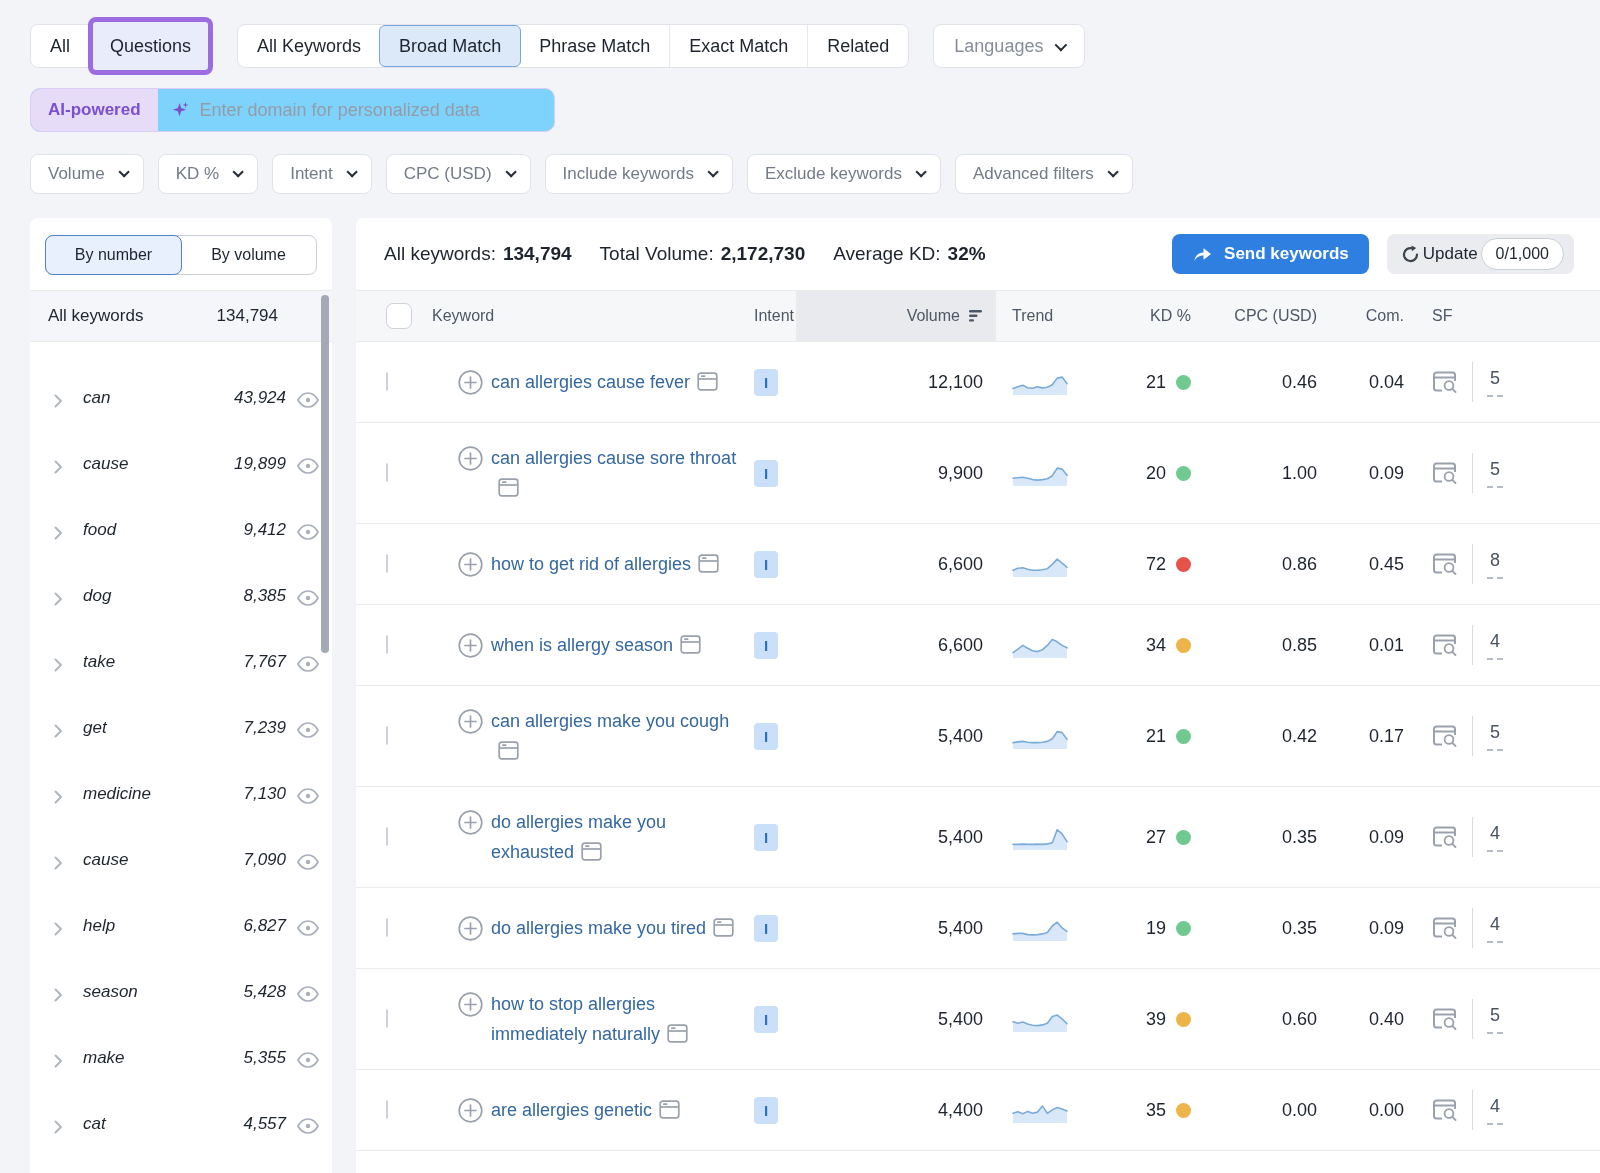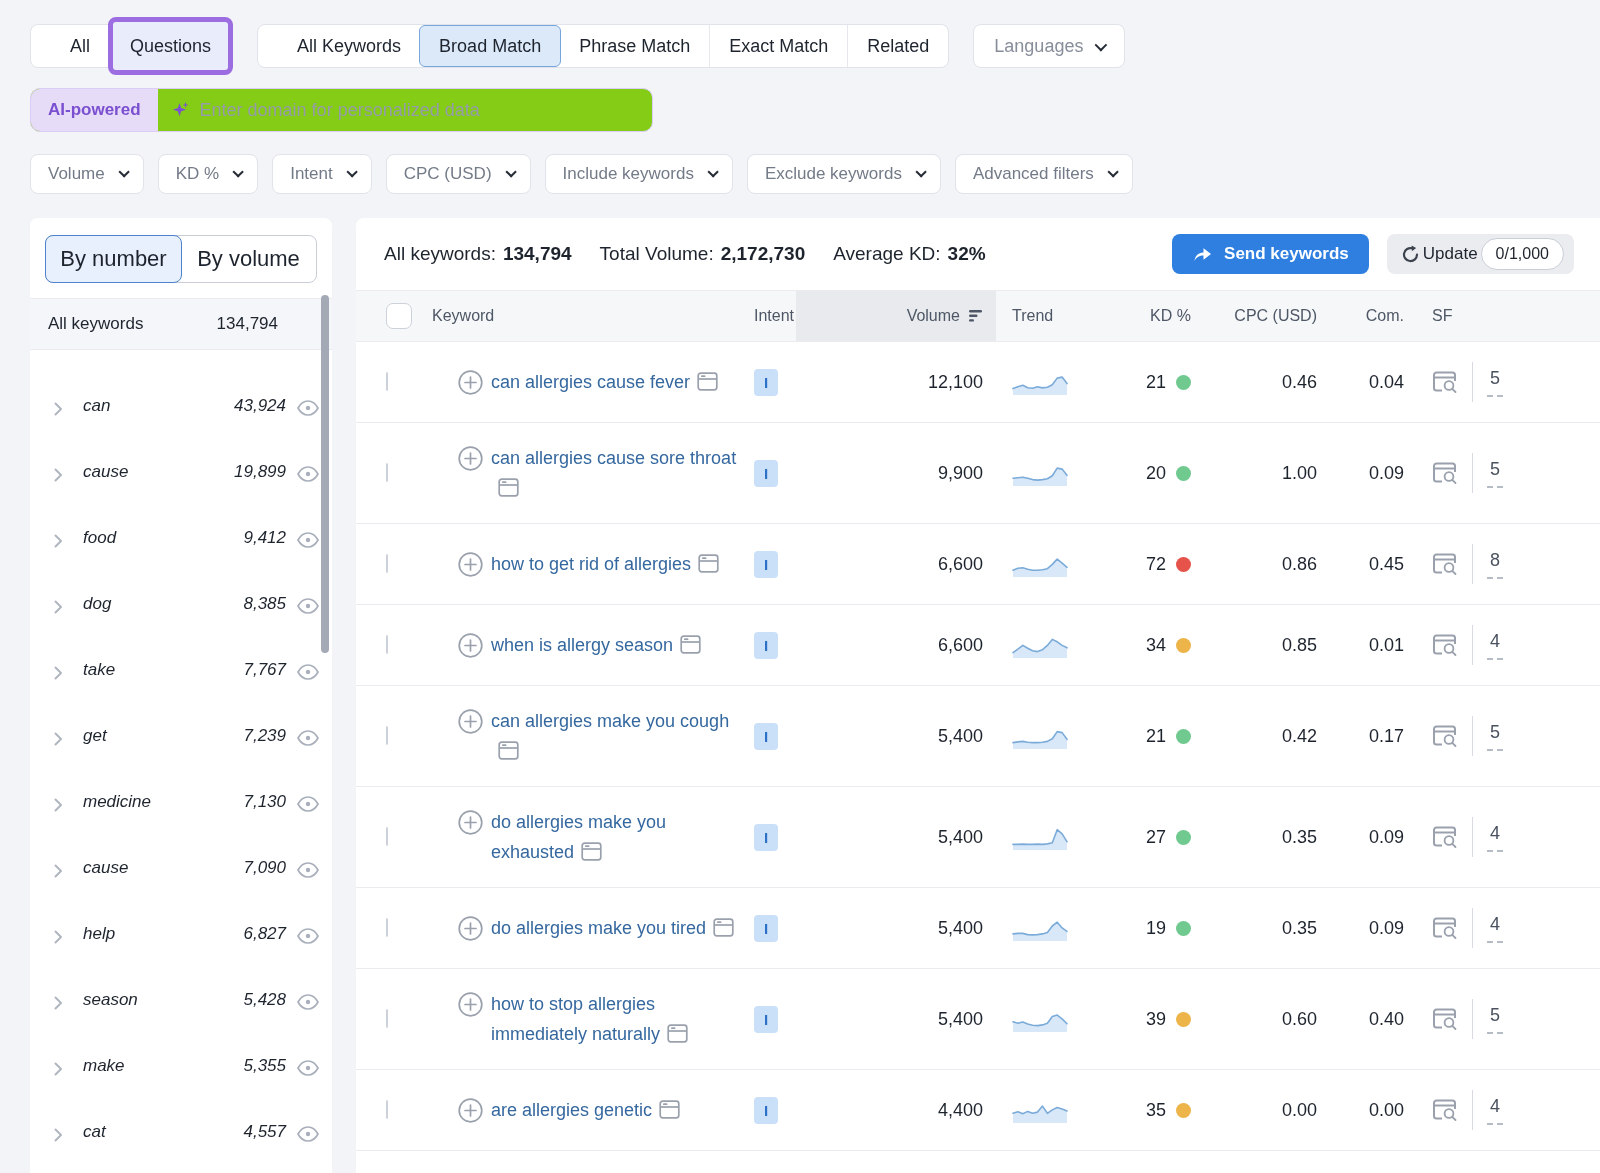--- a/index.html
+++ b/index.html
@@ -6,45 +6,45 @@
   html,body { width:1600px; height:1173px; }
   body {
     font-family:"Liberation Sans", sans-serif;
     background:#f3f4f8;
     color:#1e242e;
     overflow:hidden;
     position:relative;
   }
   
   .topbar { display:flex; align-items:center; gap:24px; margin:24px 0 0 30px; height:44px; }
-  .tabgroup { display:flex; align-items:stretch; background:#fff; border:1px solid #e0e3e9; border-radius:8px; height:44px;padding-left:20px; }
+  .tabgroup { display:flex; align-items:stretch; background:#fff; border:1px solid #e0e3e9; border-radius:8px; height:44px; }
   .tab { display:flex; align-items:center; padding:0 19px; font-size:18px; color:#1e242e; cursor:pointer; position:relative; white-space:nowrap; }
   .tab + .tab { border-left:1px solid #e6e8ed; }
   .tab.q-highlight { background:#e9ecfb; border:5px solid #9c6ce1; border-radius:8px; margin:-8px -1px; padding:0 17px; z-index:2; }
   .tab.selected { background:#dce9f9; border:1.5px solid #78a6dc !important; border-radius:6px; margin:0 -1px; z-index:1; }
   .tab.selected + .tab { border-left:none; }
   .dd-btn { display:flex; align-items:center; gap:12px; background:#fff; border:1px solid #e0e3e9; border-radius:8px; height:44px; padding:0 20px; font-size:18px; color:#878e9a; cursor:pointer; }
   .chev { width:9px; height:9px; border-right:2px solid #262c36; border-bottom:2px solid #262c36; transform:rotate(45deg) translateY(-2px); display:inline-block; }
   
-  .ai-bar { display:flex; align-items:stretch; margin:20px 0 0 30px; width:623px; height:44px; border:1px solid #dccdf6; border-radius:10px; overflow:hidden; background:#84cc16; }
+  .ai-bar { display:flex; align-items:stretch; margin:20px 0 0 30px; width:525px; height:44px; border:1px solid #dccdf6; border-radius:10px; overflow:hidden; background:#7dd3fc; }
   .ai-chip { display:flex; align-items:center; padding:0 17px; background:#e7dcf8; color:#7a4fd0; font-size:17px; font-weight:bold; }
   .ai-input-wrap { display:flex; align-items:center; gap:10px; padding:0 14px; flex:1; }
   .ai-input { border:none; outline:none; flex:1; font-size:18px; font-family:"Liberation Sans",sans-serif; color:#1e242e; background:transparent; }
   .ai-input::placeholder { color:#959ca8; }
   
   .filters { display:flex; gap:14px; margin:22px 0 0 30px; }
   .filter-btn { display:flex; align-items:center; gap:13px; background:#fff; border:1px solid #e0e3e9; border-radius:8px; height:40px; padding:0 17px; font-size:17px; color:#737b88; cursor:pointer; }
   .filter-btn .chev { transform:rotate(45deg) translateY(-3px); width:8px; height:8px; }
   
   .content { display:flex; margin:24px 0 0 30px; align-items:flex-start; gap:24px; height:958px; }
   
   .sidebar { width:302px; background:#fff; border-radius:8px 8px 0 0; height:100%; position:relative; flex:none; }
   .seg-wrap { padding:17px 15px 15px 15px; }
   .seg { display:flex; border:1px solid #c9ced7; border-radius:8px; overflow:visible; }
-  .seg-btn { flex:1; text-align:center; padding:10px 0; font-size:22px; color:#1e242e; cursor:pointer; border-radius:8px; }
+  .seg-btn { flex:1; text-align:center; padding:10px 0; font-size:16px; color:#1e242e; cursor:pointer; border-radius:8px; }
   .seg-btn.on { background:#e7f0fc; border:1.5px solid #4c83cc; margin:-1px; }
   .allrow { display:flex; align-items:center; background:#f5f6f9; border-top:1px solid #e9ebee; border-bottom:1px solid #e9ebee; padding:15px 54px 15px 18px; font-size:17px; }
   .allrow .cnt { margin-left:auto; }
   .grp-list { }
   .grp { display:flex; align-items:flex-end; height:66px; padding:0 12px 0 24px; cursor:pointer;font-style:italic; }
   .grp .arrow { flex:none; }
   .grp .lbl { margin-left:20px; font-size:17px; }
   .grp .cnt { margin-left:auto; font-size:17px; }
   .grp .eye { margin-left:10px; flex:none; }
   .sb-scroll { position:absolute; right:3px; top:77px; width:8px; height:358px; background:#a4aab5; border-radius:4px; }

